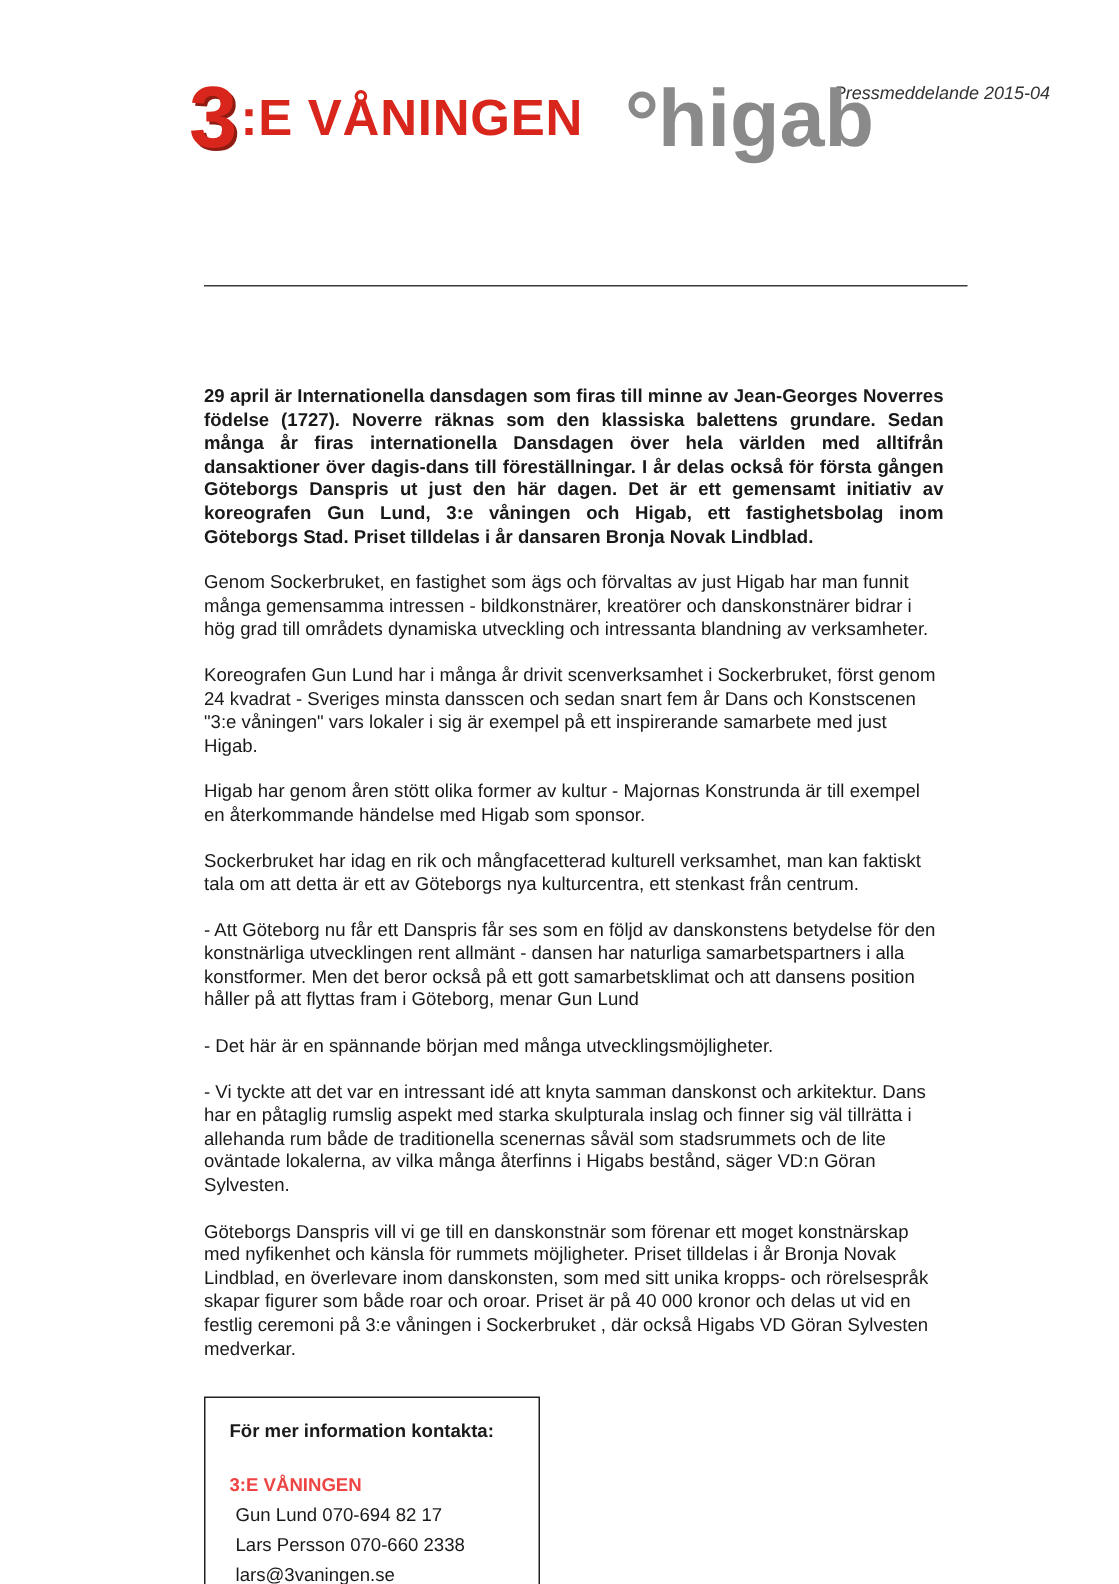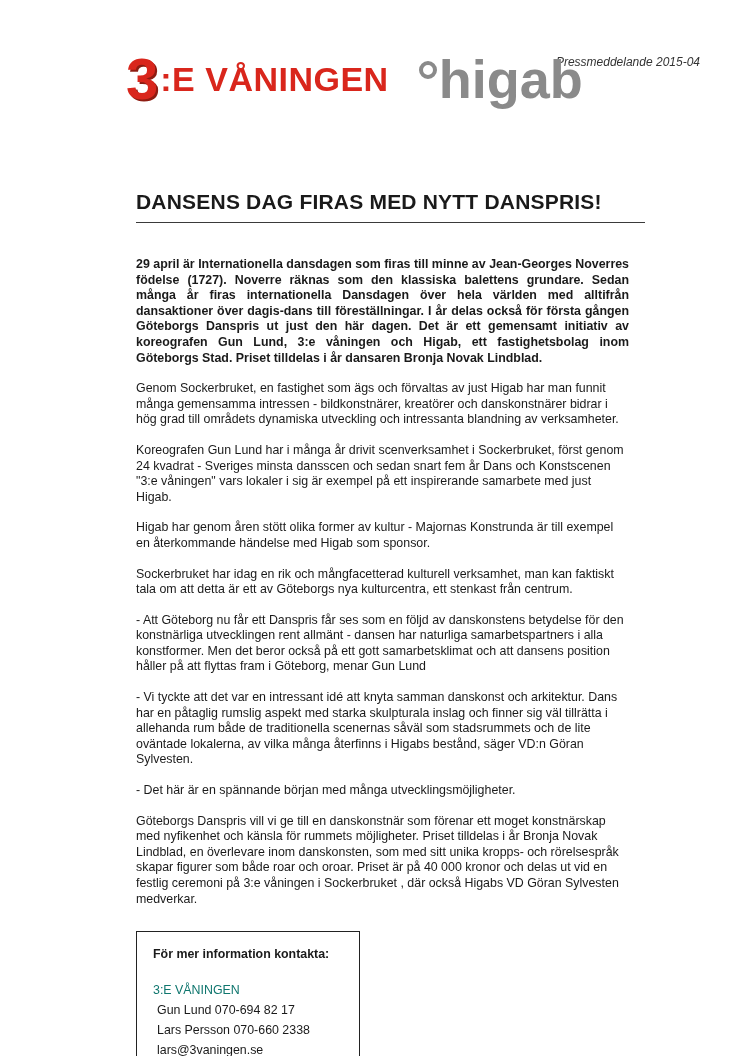--- a/index.html
+++ b/index.html
@@ -107,22 +107,22 @@
     width:190px;
     padding:14px 16px 16px 16px;
     font-size:12.4px;
     line-height:16px;
   }
   .contact-box .box-head {
     font-weight:bold;
     margin:0 0 20px 0;
   }
   .contact-box .org-name {
-    color:#0f766e;
-    font-weight:normal;
+    color:#ef4444;
+    font-weight:bold;
     margin:0;
   }
   .contact-box .contact-line {
     font-weight:normal;
     margin:4px;
   }
   .contact-box .gap { height:16px; }
 </style>
 </head>
 <body>
@@ -136,33 +136,32 @@
       <span class="three">3</span>
       <span class="rest">:E VÅNINGEN</span>
     </div>
     <div class="logo-higab">
       <span class="deg"></span>
       <span>higab</span>
     </div>
   </div>
 
   <div class="title-block">
-    <h1>DANSENS DAG FIRAS MED NYTT DANSPRIS!</h1>
     <hr class="title-rule">
   </div>
 
   <div class="body-copy">
     <p class="intro">29 april är Internationella dansdagen som firas till minne av Jean-Georges Noverres födelse (1727). Noverre räknas som den klassiska balettens grundare. Sedan många år firas internationella Dansdagen över hela världen med alltifrån dansaktioner över dagis-dans till föreställningar. I år delas också för första gången Göteborgs Danspris ut just den här dagen. Det är ett gemensamt initiativ av koreografen Gun Lund, 3:e våningen och Higab, ett fastighetsbolag inom Göteborgs Stad. Priset tilldelas i år dansaren Bronja Novak Lindblad.</p>
     <p>Genom Sockerbruket, en fastighet som ägs och förvaltas av just Higab har man funnit många gemensamma intressen - bildkonstnärer, kreatörer och danskonstnärer bidrar i hög grad till områdets dynamiska utveckling och intressanta blandning av verksamheter.</p>
     <p>Koreografen Gun Lund har i många år drivit scenverksamhet i Sockerbruket, först genom 24 kvadrat - Sveriges minsta dansscen och sedan snart fem år Dans och Konstscenen "3:e våningen" vars lokaler i sig är exempel på ett inspirerande samarbete med just Higab.</p>
     <p>Higab har genom åren stött olika former av kultur - Majornas Konstrunda är till exempel en återkommande händelse med Higab som sponsor.</p>
     <p>Sockerbruket har idag en rik och mångfacetterad kulturell verksamhet, man kan faktiskt tala om att detta är ett av Göteborgs nya kulturcentra, ett stenkast från centrum.</p>
     <p>- Att Göteborg nu får ett Danspris får ses som en följd av danskonstens betydelse för den konstnärliga utvecklingen rent allmänt - dansen har naturliga samarbetspartners i alla konstformer. Men det beror också på ett gott samarbetsklimat och att dansens position håller på att flyttas fram i Göteborg, menar Gun Lund</p>
+    <p>- Det här är en spännande början med många utvecklingsmöjligheter.</p>
     <p>- Vi tyckte att det var en intressant idé att knyta samman danskonst och arkitektur. Dans har en påtaglig rumslig aspekt med starka skulpturala inslag och finner sig väl tillrätta i allehanda rum både de traditionella scenernas såväl som stadsrummets och de lite oväntade lokalerna, av vilka många återfinns i Higabs bestånd, säger VD:n Göran Sylvesten.</p>
-    <p>- Det här är en spännande början med många utvecklingsmöjligheter.</p>
     <p>Göteborgs Danspris vill vi ge till en danskonstnär som förenar ett moget konstnärskap med nyfikenhet och känsla för rummets möjligheter. Priset tilldelas i år Bronja Novak Lindblad, en överlevare inom danskonsten, som med sitt unika kropps- och rörelsespråk skapar figurer som både roar och oroar. Priset är på 40 000 kronor och delas ut vid en festlig ceremoni på 3:e våningen i Sockerbruket , där också Higabs VD Göran Sylvesten medverkar.</p>
 
     <div class="contact-box">
       <p class="box-head">För mer information kontakta:</p>
 
       <p class="org-name">3:E VÅNINGEN</p>
       <p class="contact-line">Gun Lund 070-694 82 17</p>
       <p class="contact-line">Lars Persson 070-660 2338</p>
       <p class="contact-line">lars@3vaningen.se</p>
 

